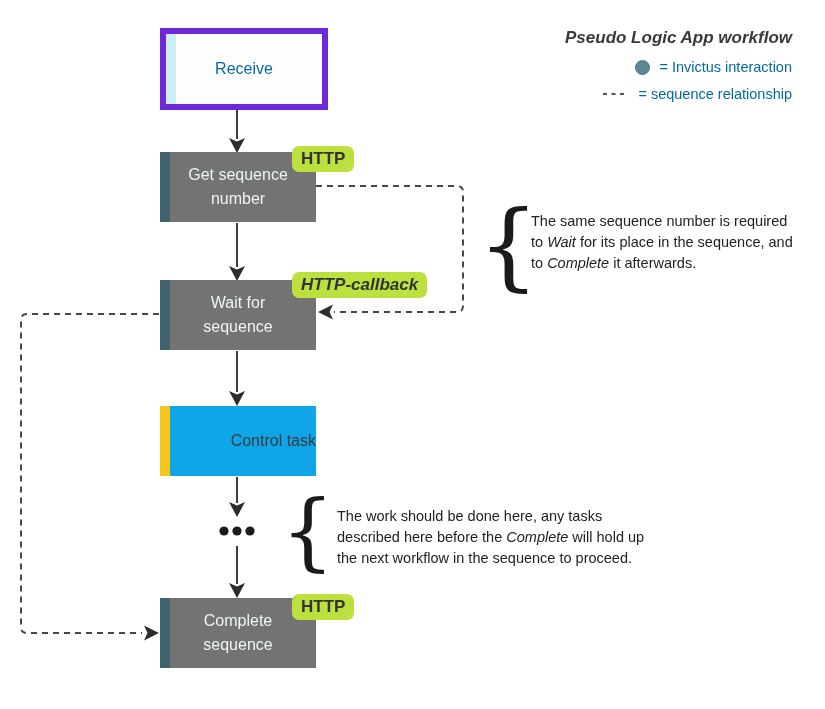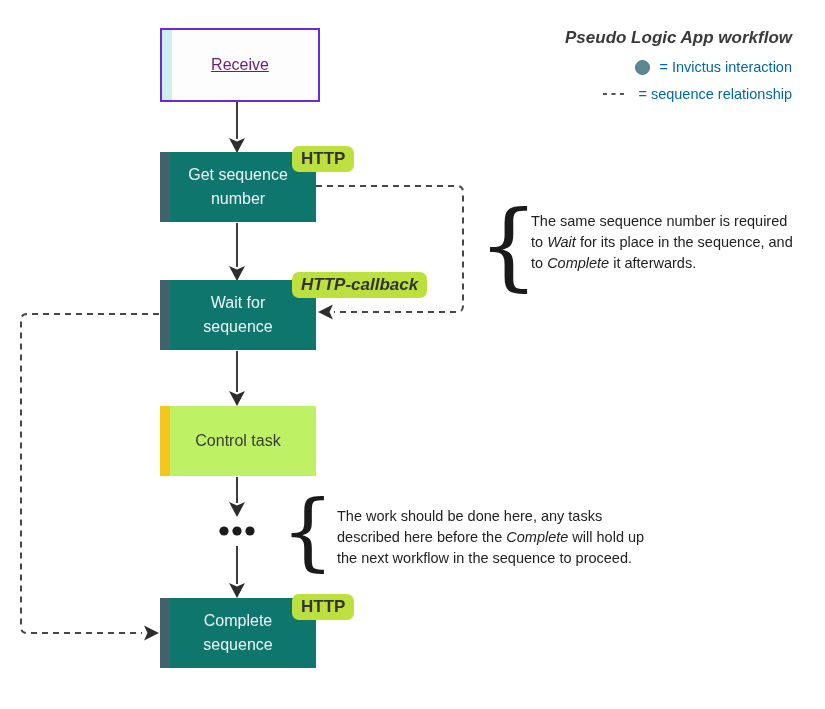--- a/index.html
+++ b/index.html
@@ -9,27 +9,27 @@
   }
   .overlay{position:absolute;left:0;top:0;pointer-events:none;}
 
   
   .node{
     position:absolute;width:156px;height:70px;z-index:2;
     display:flex;align-items:center;justify-content:center;text-align:center;
     font-size:16px;line-height:1.5;white-space:pre-line;
   }
   .node .strip{position:absolute;left:0;top:0;bottom:0;width:10px;}
-  .node-receive{left:160px;top:28px;background:#fdfdfd;border:2px solid #6d28d9;color:#701a75;text-decoration:underline;}
+  .node-receive{left:160px;top:28px;background:#fdfdfd;border:6px solid #6d28d9;color:#0369a1;}
   .node-receive .strip{background:#cdeef2;}
-  .node-teal{background:#0f766e;color:#eef5f6;}
+  .node-teal{background:#737373;color:#eef5f6;}
   .node-teal .strip{background:#3f626c;}
   .node-get{left:160px;top:152px;}
   .node-wait{left:160px;top:280px;}
-  .node-control{left:160px;top:406px;background:#bef264;color:#3a3a3a;}
+  .node-control{left:160px;top:406px;background:#0ea5e9;color:#3a3a3a;justify-content:flex-end;}
   .node-control .strip{background:#f5c71d;}
   .node-complete{left:160px;top:598px;}
 
   
   .badge{
     position:absolute;z-index:3;background:#bce13e;color:#333333;
     font-size:17px;font-weight:600;padding:3px 9px;border-radius:7px;line-height:1.2;
   }
   .badge-get{left:292px;top:146px;}
   .badge-wait{left:292px;top:272px;font-style:italic;}

